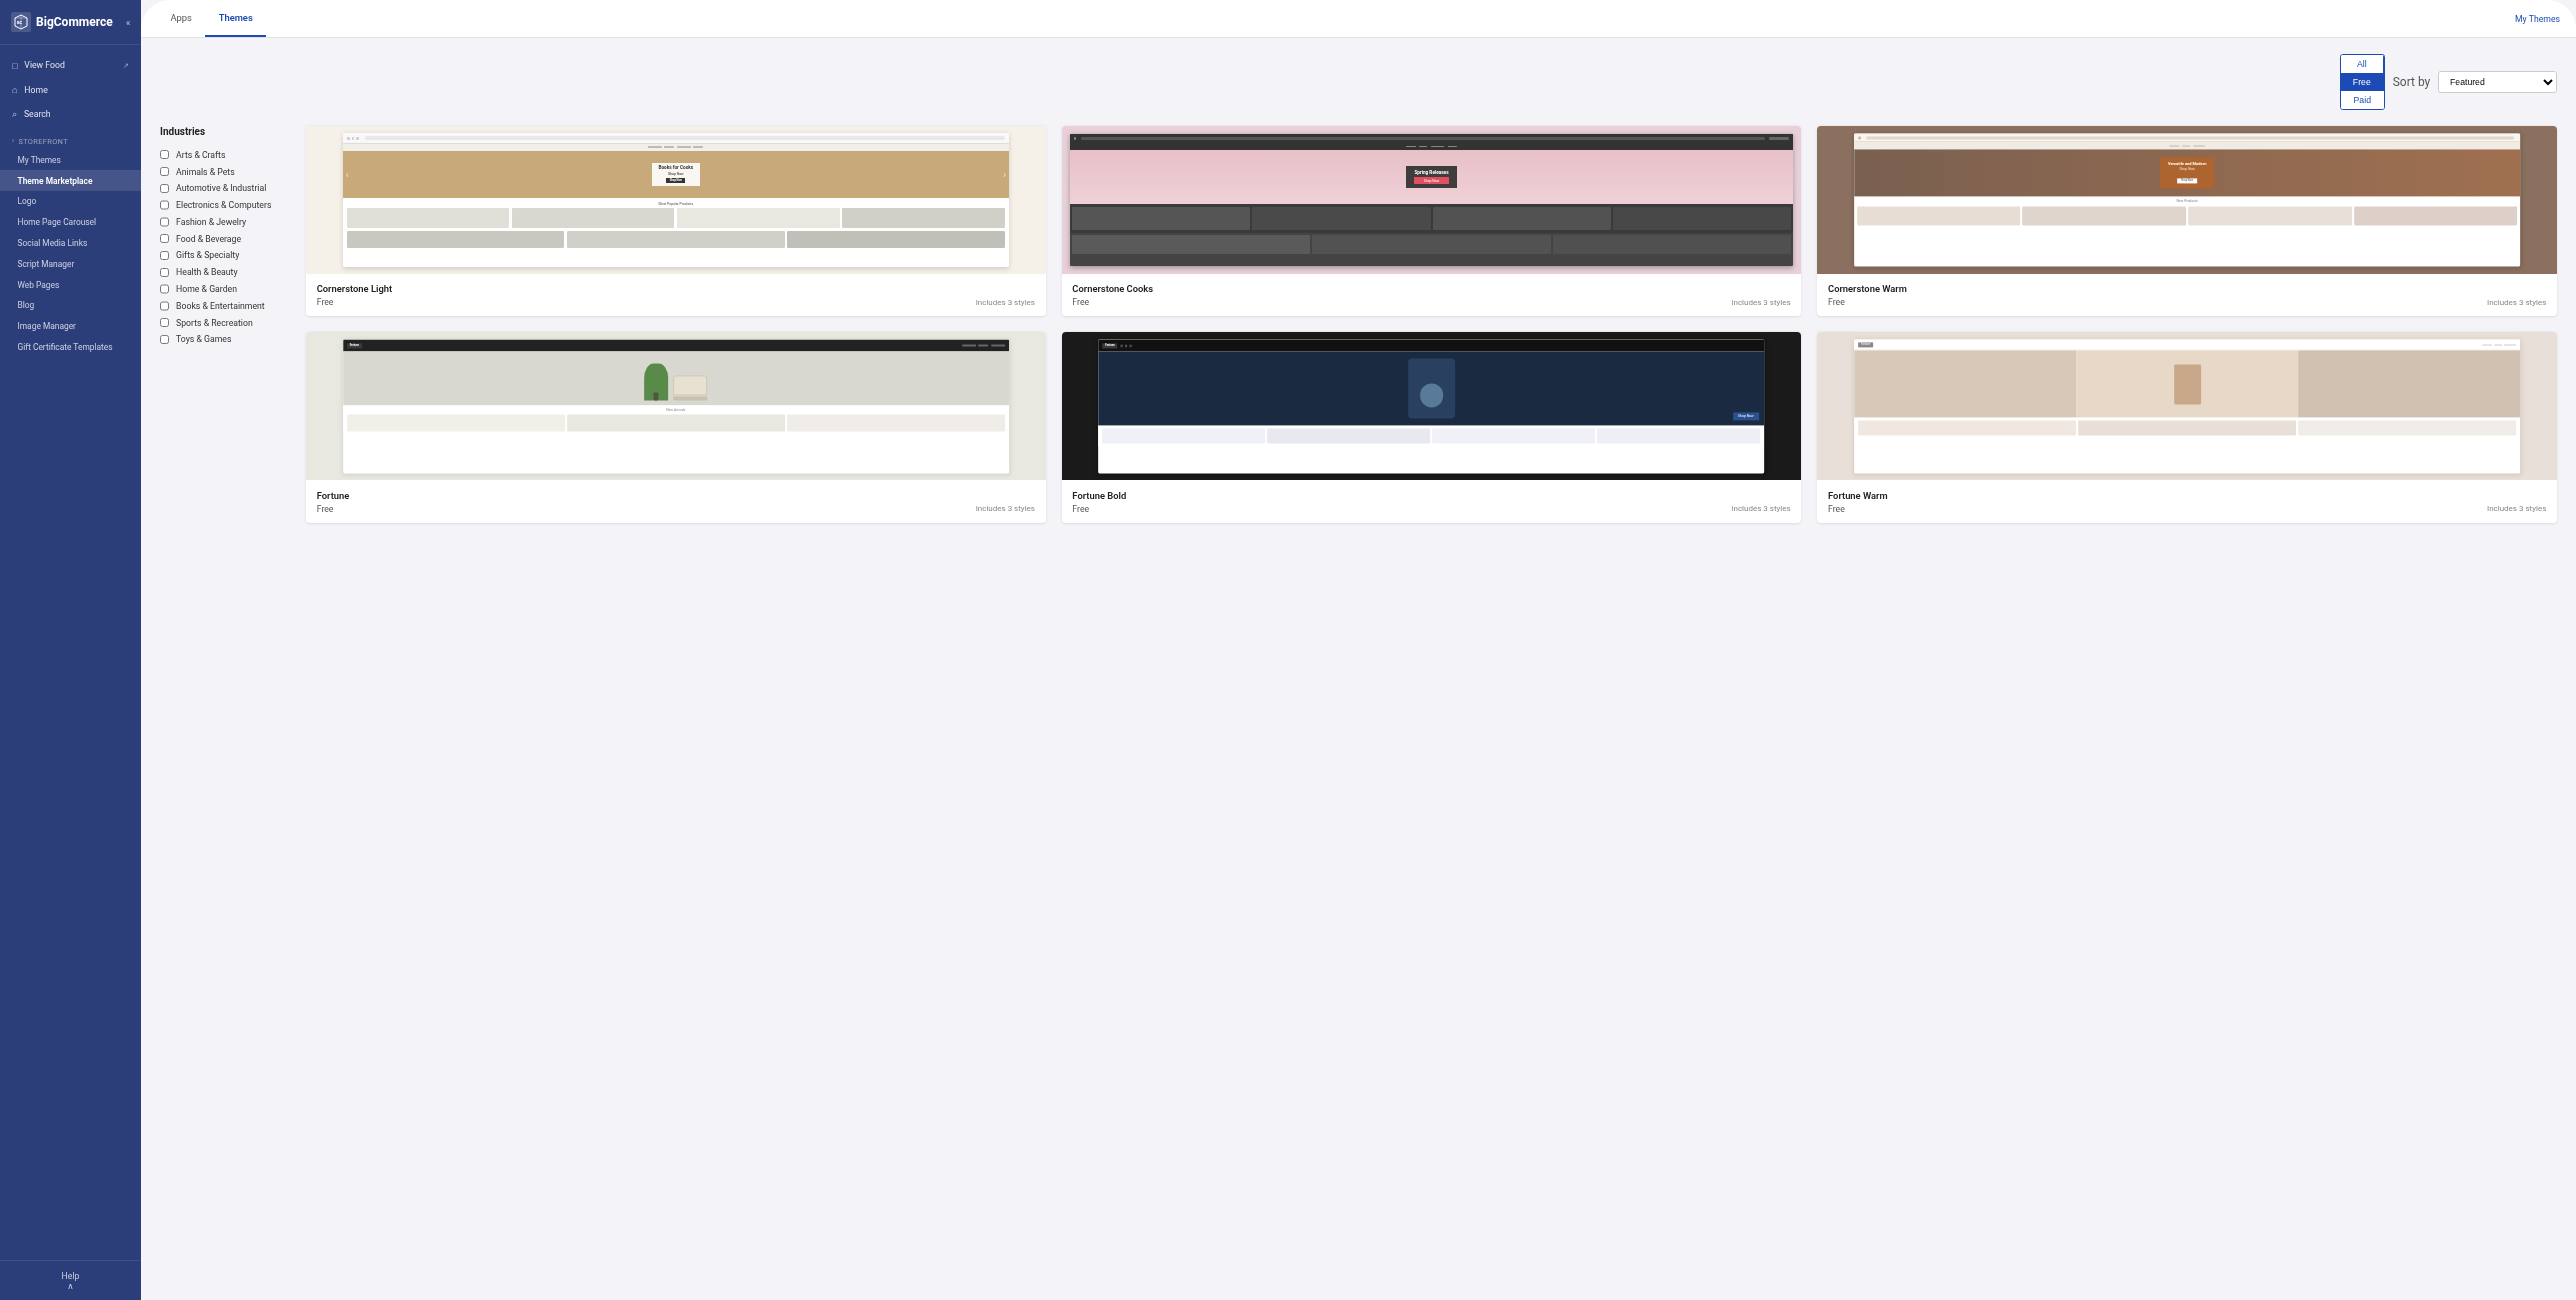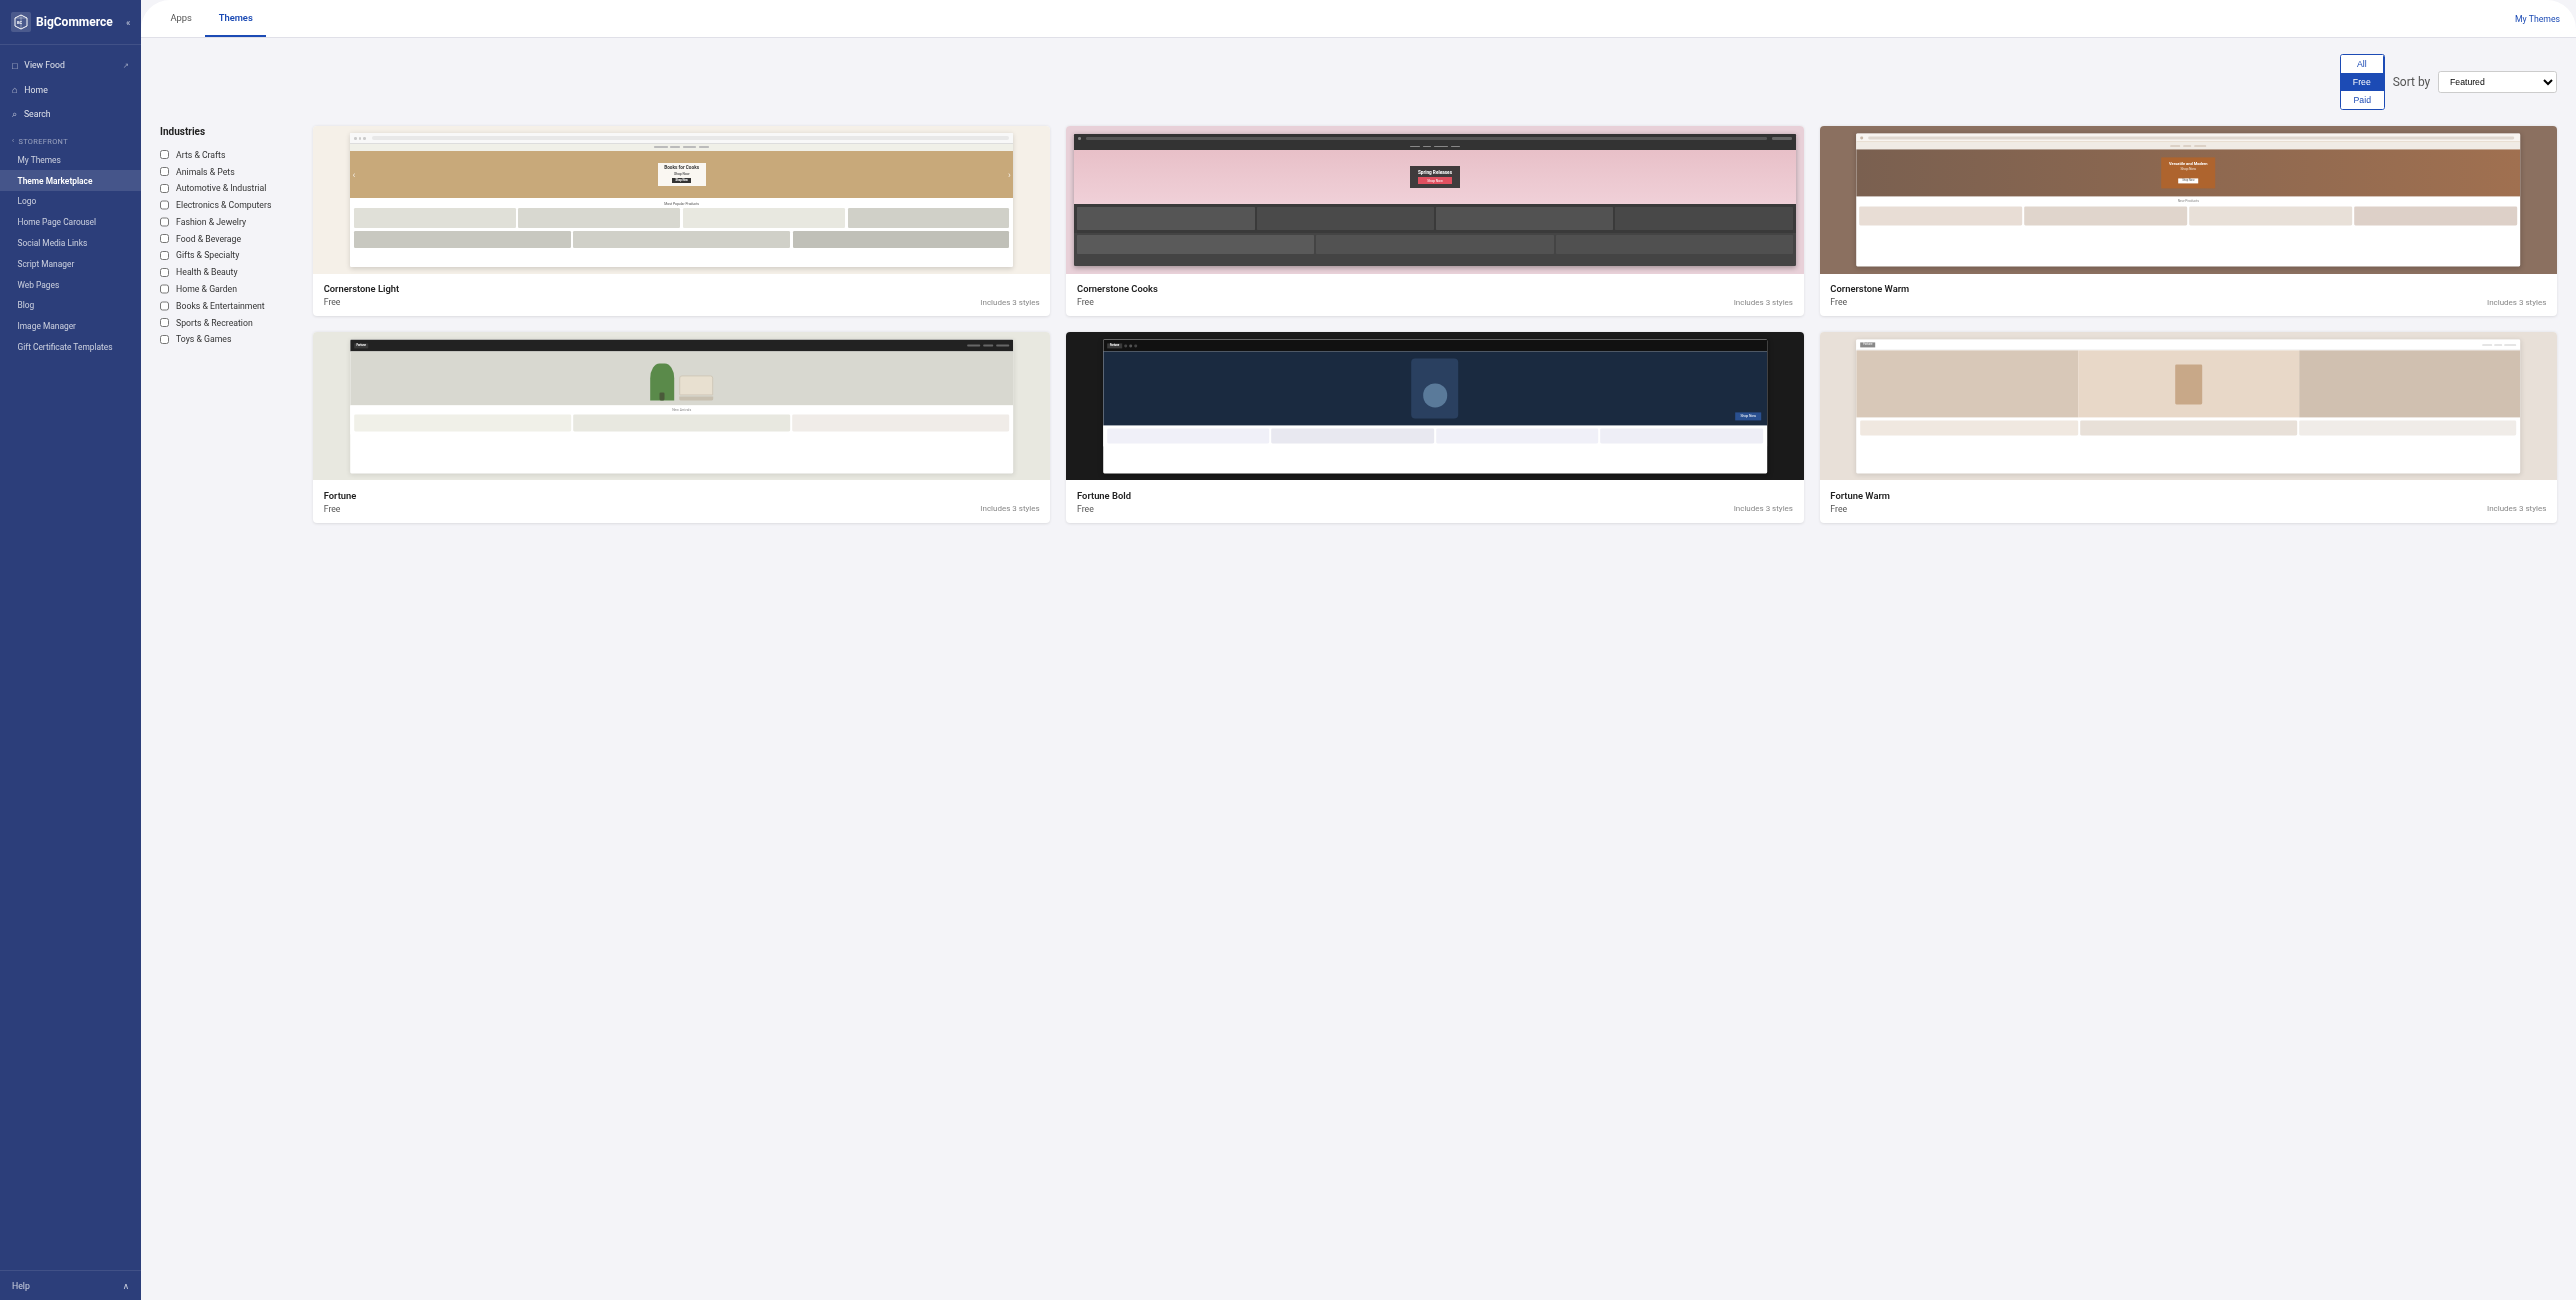--- a/index.html
+++ b/index.html
@@ -79,20 +79,21 @@
     }
     .sidebar-help {
       padding: 9.4px 12px;
       display: flex;
       align-items: center;
       justify-content: space-between;
       color: rgba(255,255,255,0.75);
       font-size: 8.7px;
       border-top: 0.7px solid rgba(255,255,255,0.1);
       cursor: pointer;
+      flex-direction: column;
     }
 
     
     .main {
       flex: 1;
       display: flex;
       flex-direction: column;
       overflow: hidden;
       border-radius: 29px;
     }
@@ -172,21 +173,21 @@
       border: 0.7px solid #ccc;
       border-radius: 2.7px;
       background: #fff;
       cursor: pointer;
       appearance: auto;
     }
 
     
     .page-body {
       display: flex;
-      gap: 19px;
+      gap: 12px;
     }
 
     
     .industries-panel {
       min-width: 134px;
       width: 134px;
     }
     .industries-title {
       font-size: 10px;
       font-weight: 700;

